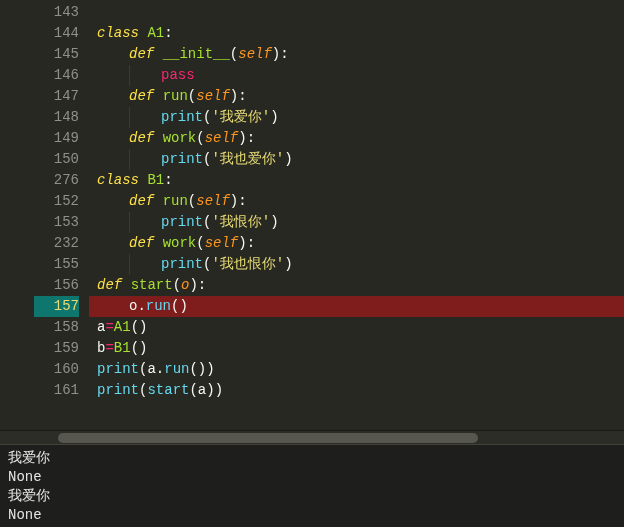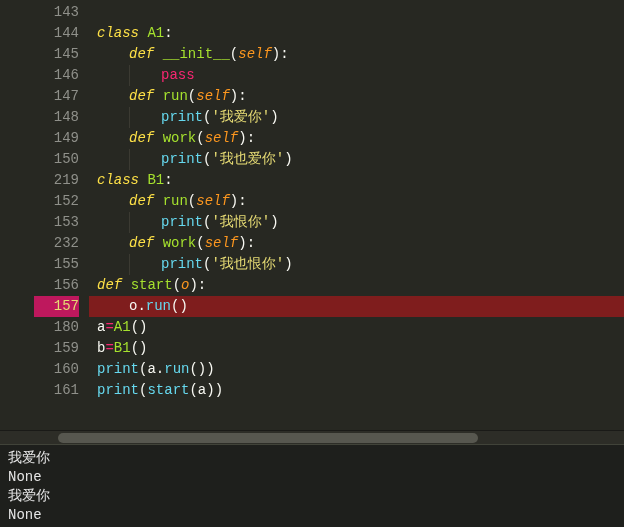--- a/index.html
+++ b/index.html
@@ -46,21 +46,21 @@
   .code .line {
     height: 21px;
     line-height: 21px;
     padding-left: 8px;
     position: relative;
   }
   .code .line.current {
     background: #7f1d1d;
   }
   .gutter .ln.current {
-    background: #be185d;
+    background: #0f766e;
     color: #e6db74;
   }
   
   .kw { color: #fde047; font-style: italic; }      
   .kwflow { color: #f92672; }                       
   .cls { color: #a6e22e; }                          
   .fn { color: #a6e22e; }
   .prm { color: #fd971f; font-style: italic; }      
   .pn { color: #f8f8f2; }                           
   .op { color: #f92672; }                           
@@ -114,28 +114,28 @@
   <div class="left-margin"></div>
   <div class="gutter" id="gutter">
       <div class="ln">143</div>
       <div class="ln">144</div>
       <div class="ln">145</div>
       <div class="ln">146</div>
       <div class="ln">147</div>
       <div class="ln">148</div>
       <div class="ln">149</div>
       <div class="ln">150</div>
-      <div class="ln">219</div>
+      <div class="ln">276</div>
       <div class="ln">152</div>
       <div class="ln">153</div>
       <div class="ln">232</div>
       <div class="ln">155</div>
       <div class="ln">156</div>
       <div class="ln current">157</div>
-      <div class="ln">180</div>
+      <div class="ln">158</div>
       <div class="ln">159</div>
       <div class="ln">160</div>
       <div class="ln">161</div>
     </div>
   <div class="code" id="code"><div class="line"></div><div class="line"><span class="kw">class</span><span class="pn"> </span><span class="cls">A1</span><span class="pn">:</span></div><div class="line"><span class="ind"></span><span class="kw">def</span><span class="pn"> </span><span class="fn">__init__</span><span class="pn">(</span><span class="prm">self</span><span class="pn">)</span><span class="pn">:</span></div><div class="line"><span class="ind"></span><span class="ind"><span class="indent-guide"></span></span><span class="kwflow">pass</span></div><div class="line"><span class="ind"></span><span class="kw">def</span><span class="pn"> </span><span class="fn">run</span><span class="pn">(</span><span class="prm">self</span><span class="pn">)</span><span class="pn">:</span></div><div class="line"><span class="ind"></span><span class="ind"><span class="indent-guide"></span></span><span class="call">print</span><span class="pn">(</span><span class="str">'我爱你'</span><span class="pn">)</span></div><div class="line"><span class="ind"></span><span class="kw">def</span><span class="pn"> </span><span class="fn">work</span><span class="pn">(</span><span class="prm">self</span><span class="pn">)</span><span class="pn">:</span></div><div class="line"><span class="ind"></span><span class="ind"><span class="indent-guide"></span></span><span class="call">print</span><span class="pn">(</span><span class="str">'我也爱你'</span><span class="pn">)</span></div><div class="line"><span class="kw">class</span><span class="pn"> </span><span class="cls">B1</span><span class="pn">:</span></div><div class="line"><span class="ind"></span><span class="kw">def</span><span class="pn"> </span><span class="fn">run</span><span class="pn">(</span><span class="prm">self</span><span class="pn">)</span><span class="pn">:</span></div><div class="line"><span class="ind"></span><span class="ind"><span class="indent-guide"></span></span><span class="call">print</span><span class="pn">(</span><span class="str">'我恨你'</span><span class="pn">)</span></div><div class="line"><span class="ind"></span><span class="kw">def</span><span class="pn"> </span><span class="fn">work</span><span class="pn">(</span><span class="prm">self</span><span class="pn">)</span><span class="pn">:</span></div><div class="line"><span class="ind"></span><span class="ind"><span class="indent-guide"></span></span><span class="call">print</span><span class="pn">(</span><span class="str">'我也恨你'</span><span class="pn">)</span></div><div class="line"><span class="kw">def</span><span class="pn"> </span><span class="fn">start</span><span class="pn">(</span><span class="prm">o</span><span class="pn">)</span><span class="pn">:</span></div><div class="line current"><span class="ind"></span><span class="id">o</span><span class="dot">.</span><span class="call">run</span><span class="pn">(</span><span class="pn">)</span></div><div class="line"><span class="id">a</span><span class="op">=</span><span class="cls">A1</span><span class="pn">(</span><span class="pn">)</span></div><div class="line"><span class="id">b</span><span class="op">=</span><span class="cls">B1</span><span class="pn">(</span><span class="pn">)</span></div><div class="line"><span class="call">print</span><span class="pn">(</span><span class="id">a</span><span class="dot">.</span><span class="call">run</span><span class="pn">(</span><span class="pn">)</span><span class="pn">)</span></div><div class="line"><span class="call">print</span><span class="pn">(</span><span class="call">start</span><span class="pn">(</span><span class="id">a</span><span class="pn">)</span><span class="pn">)</span></div></div>
 </div>
 
 <div class="hscrollbar">
   <div class="thumb"></div>
 </div>

